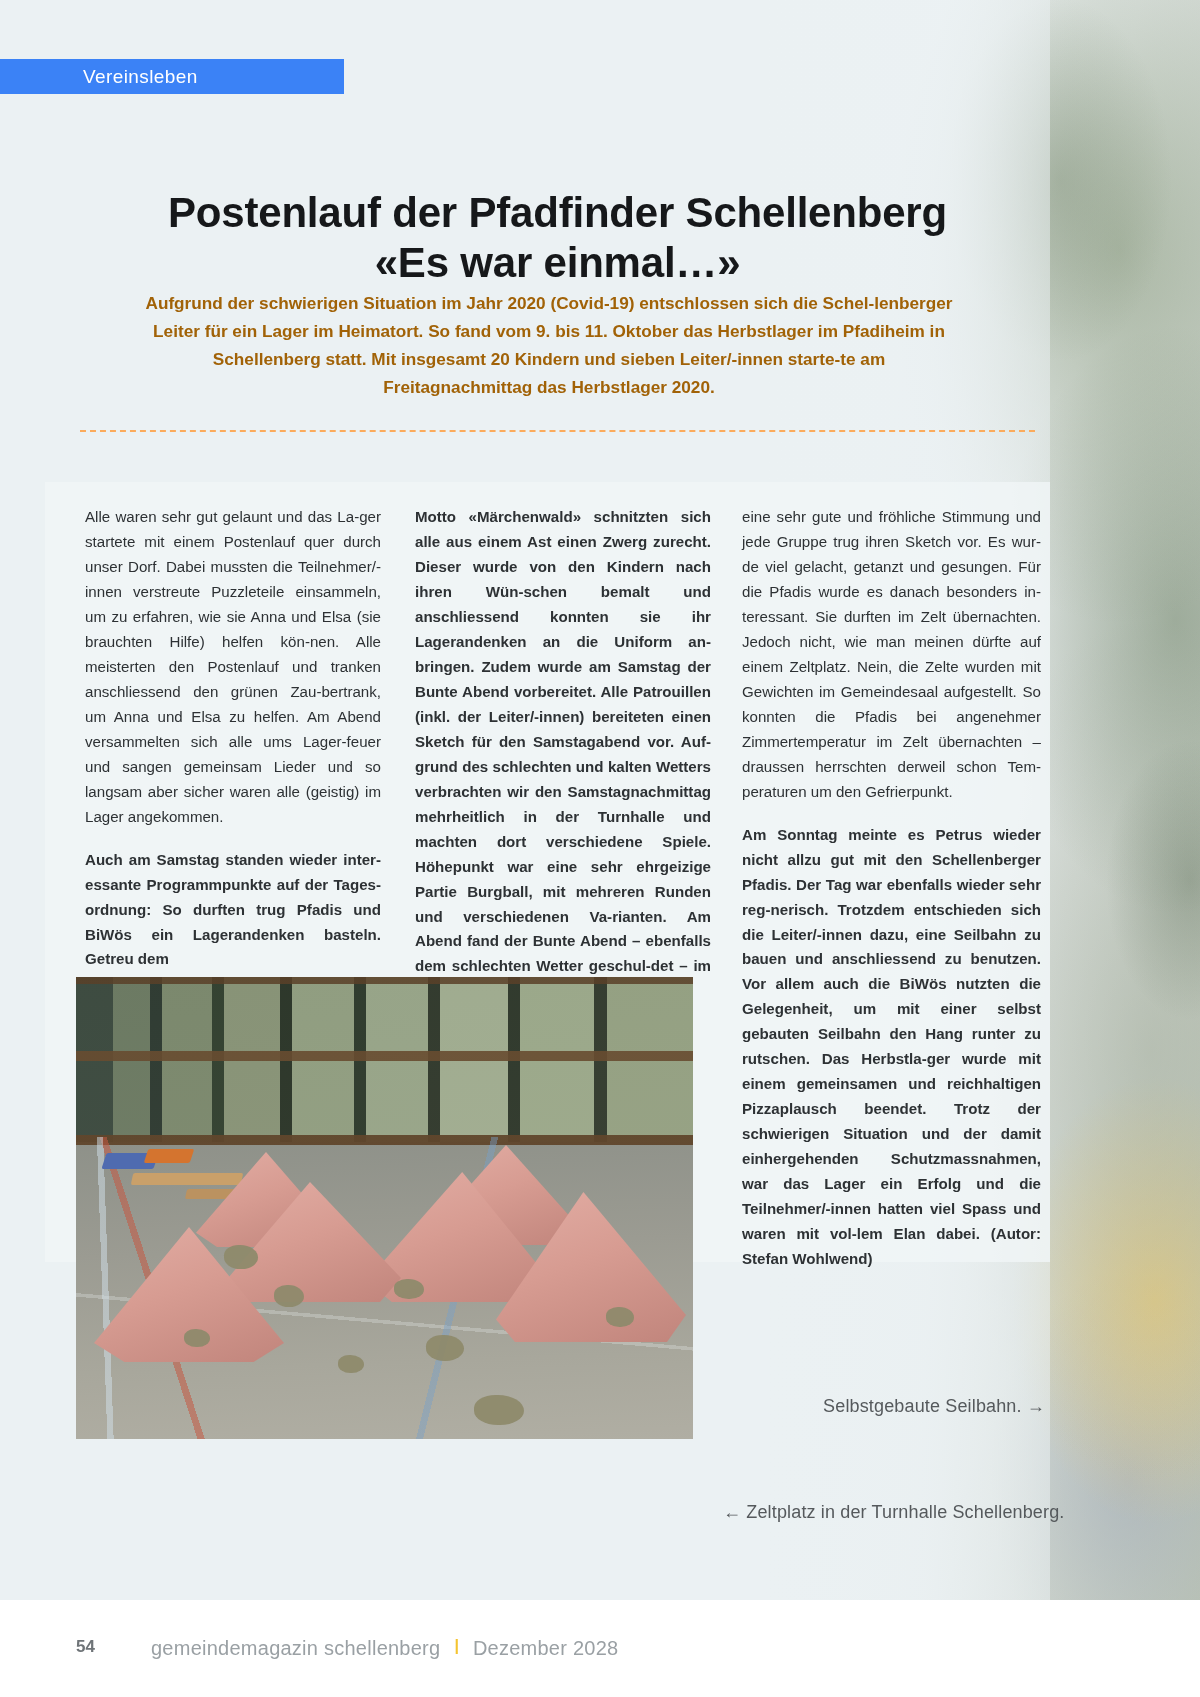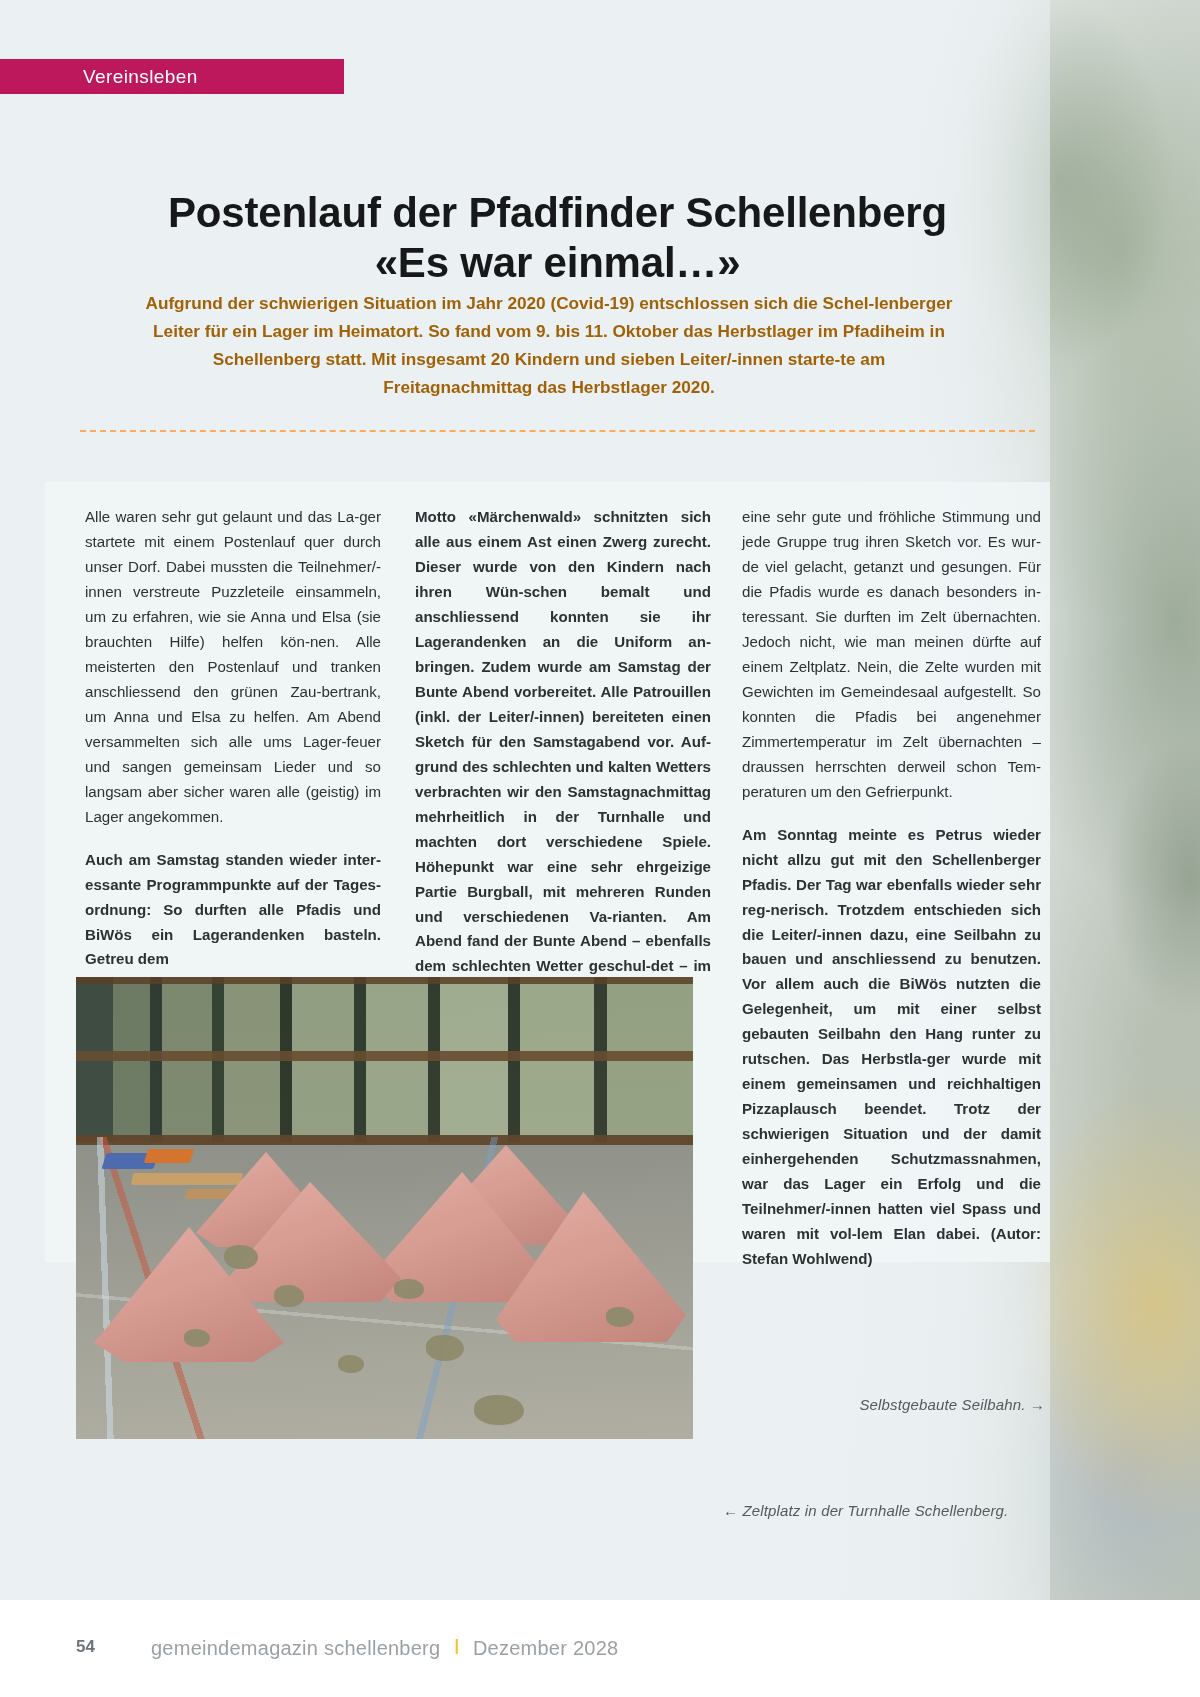--- a/index.html
+++ b/index.html
@@ -55,21 +55,21 @@
        rgba(235,241,243,.55) 100%);
   }
 
   
   .cat-tab {
     position: absolute;
     left: 0;
     top: 59px;
     width: 344px;
     height: 35px;
-    background: #be185d;
+    background: #3b82f6;
     display: flex;
     align-items: center;
   }
   .cat-tab span {
     color: #ffffff;
     font-size: 19px;
     letter-spacing: .4px;
     margin-left: 83px;
     font-weight: 400;
   }
@@ -222,24 +222,23 @@
   }
   .mat {
     position: absolute;
     border-radius: 2px;
   }
 
   
   .caption {
     position: absolute;
     color: #55595c;
-    font-size: 15px;
+    font-size: 18px;
     letter-spacing: .15px;
     white-space: nowrap;
-    font-style: italic;
   }
   #caption-seilbahn {
     left: 705px;
     top: 1396px;
     width: 340px;
     text-align: right;
   }
   #caption-zeltplatz {
     left: 723px;
     top: 1502px;
@@ -298,21 +297,21 @@
   </h1>
 
   <div class="lead">Aufgrund der schwierigen Situation im Jahr 2020 (Covid-19) entschlossen sich die Schel-lenberger Leiter für ein Lager im Heimatort. So fand vom 9. bis 11. Oktober das Herbstlager im Pfadiheim in Schellenberg statt. Mit insgesamt 20 Kindern und sieben Leiter/-innen starte-te am Freitagnachmittag das Herbstlager 2020.</div>
 
   <div class="dashed-rule"></div>
 
   <div class="content-card"></div>
 
   <div class="col" id="col1">
     <p>Alle waren sehr gut gelaunt und das La-ger startete mit einem Postenlauf quer durch unser Dorf. Dabei mussten die Teilnehmer/-innen verstreute Puzzleteile einsammeln, um zu erfahren, wie sie Anna und Elsa (sie brauchten Hilfe) helfen kön-nen. Alle meisterten den Postenlauf und tranken anschliessend den grünen Zau-bertrank, um Anna und Elsa zu helfen. Am Abend versammelten sich alle ums Lager-feuer und sangen gemeinsam Lieder und so langsam aber sicher waren alle (geistig) im Lager angekommen.</p>
-    <p>Auch am Samstag standen wieder inter-essante Programmpunkte auf der Tages-ordnung: So durften alle Pfadis und BiWös ein Lagerandenken basteln. Getreu dem</p>
+    <p>Auch am Samstag standen wieder inter-essante Programmpunkte auf der Tages-ordnung: So durften trug Pfadis und BiWös ein Lagerandenken basteln. Getreu dem</p>
   </div>
 
   <div class="col" id="col2">
     <p>Motto «Märchenwald» schnitzten sich alle aus einem Ast einen Zwerg zurecht. Dieser wurde von den Kindern nach ihren Wün-schen bemalt und anschliessend konnten sie ihr Lagerandenken an die Uniform an-bringen. Zudem wurde am Samstag der Bunte Abend vorbereitet. Alle Patrouillen (inkl. der Leiter/-innen) bereiteten einen Sketch für den Samstagabend vor. Auf-grund des schlechten und kalten Wetters verbrachten wir den Samstagnachmittag mehrheitlich in der Turnhalle und machten dort verschiedene Spiele. Höhepunkt war eine sehr ehrgeizige Partie Burgball, mit mehreren Runden und verschiedenen Va-rianten. Am Abend fand der Bunte Abend – ebenfalls dem schlechten Wetter geschul-det – im Gemeindesaal statt. Es herrschte</p>
   </div>
 
   <div class="col" id="col3">
     <p>eine sehr gute und fröhliche Stimmung und jede Gruppe trug ihren Sketch vor. Es wur-de viel gelacht, getanzt und gesungen. Für die Pfadis wurde es danach besonders in-teressant. Sie durften im Zelt übernachten. Jedoch nicht, wie man meinen dürfte auf einem Zeltplatz. Nein, die Zelte wurden mit Gewichten im Gemeindesaal aufgestellt. So konnten die Pfadis bei angenehmer Zimmertemperatur im Zelt übernachten – draussen herrschten derweil schon Tem-peraturen um den Gefrierpunkt.</p>
     <p>Am Sonntag meinte es Petrus wieder nicht allzu gut mit den Schellenberger Pfadis. Der Tag war ebenfalls wieder sehr reg-nerisch. Trotzdem entschieden sich die Leiter/-innen dazu, eine Seilbahn zu bauen und anschliessend zu benutzen. Vor allem auch die BiWös nutzten die Gelegenheit, um mit einer selbst gebauten Seilbahn den Hang runter zu rutschen. Das Herbstla-ger wurde mit einem gemeinsamen und reichhaltigen Pizzaplausch beendet. Trotz der schwierigen Situation und der damit einhergehenden Schutzmassnahmen, war das Lager ein Erfolg und die Teilnehmer/-innen hatten viel Spass und waren mit vol-lem Elan dabei. (Autor: Stefan Wohlwend)</p>
   </div>

